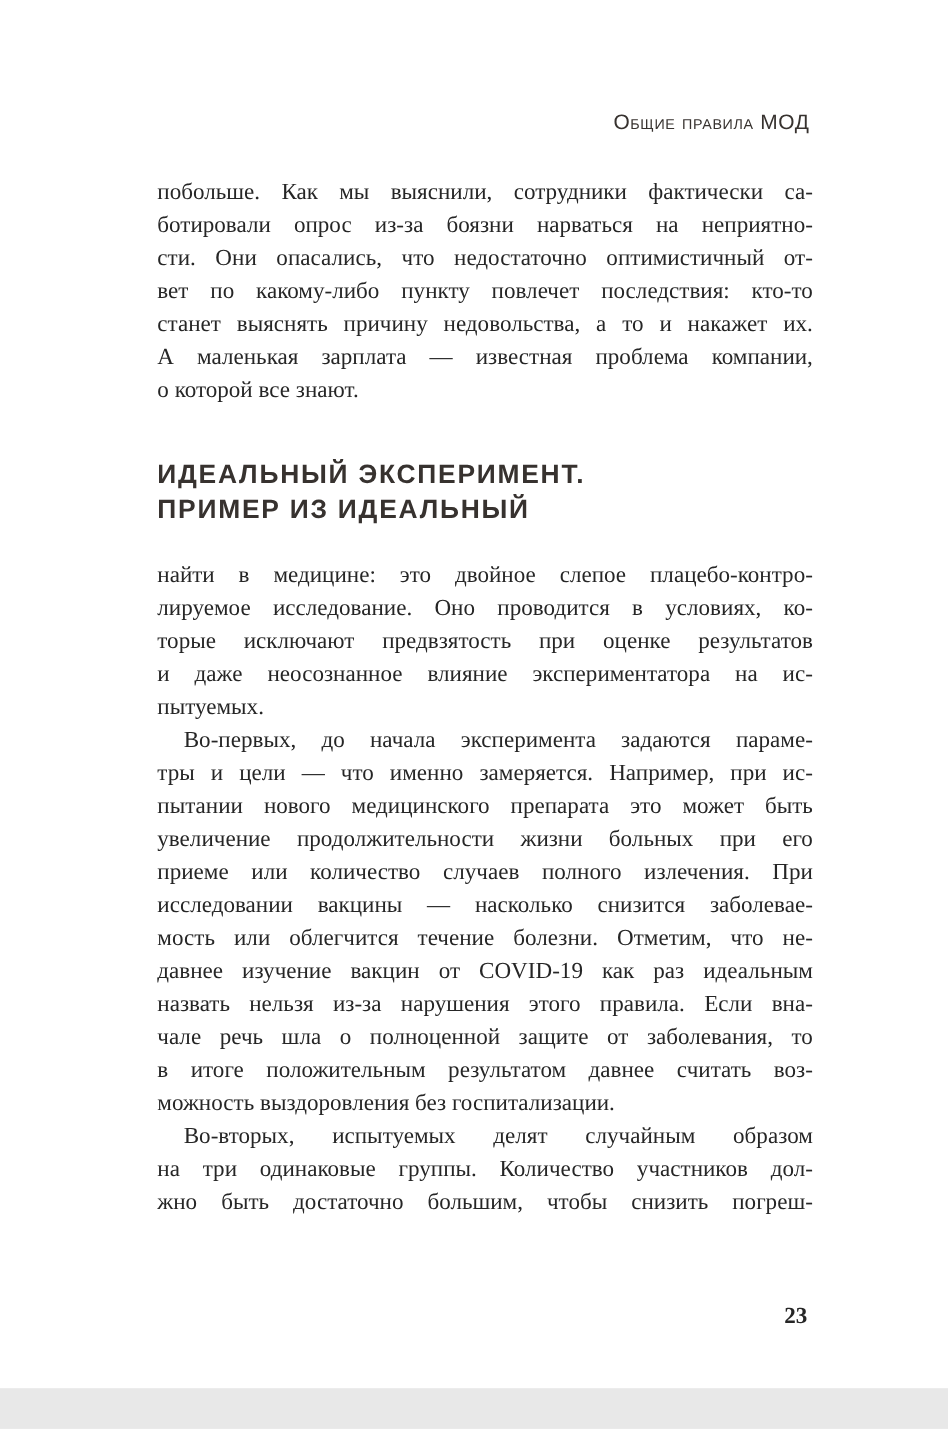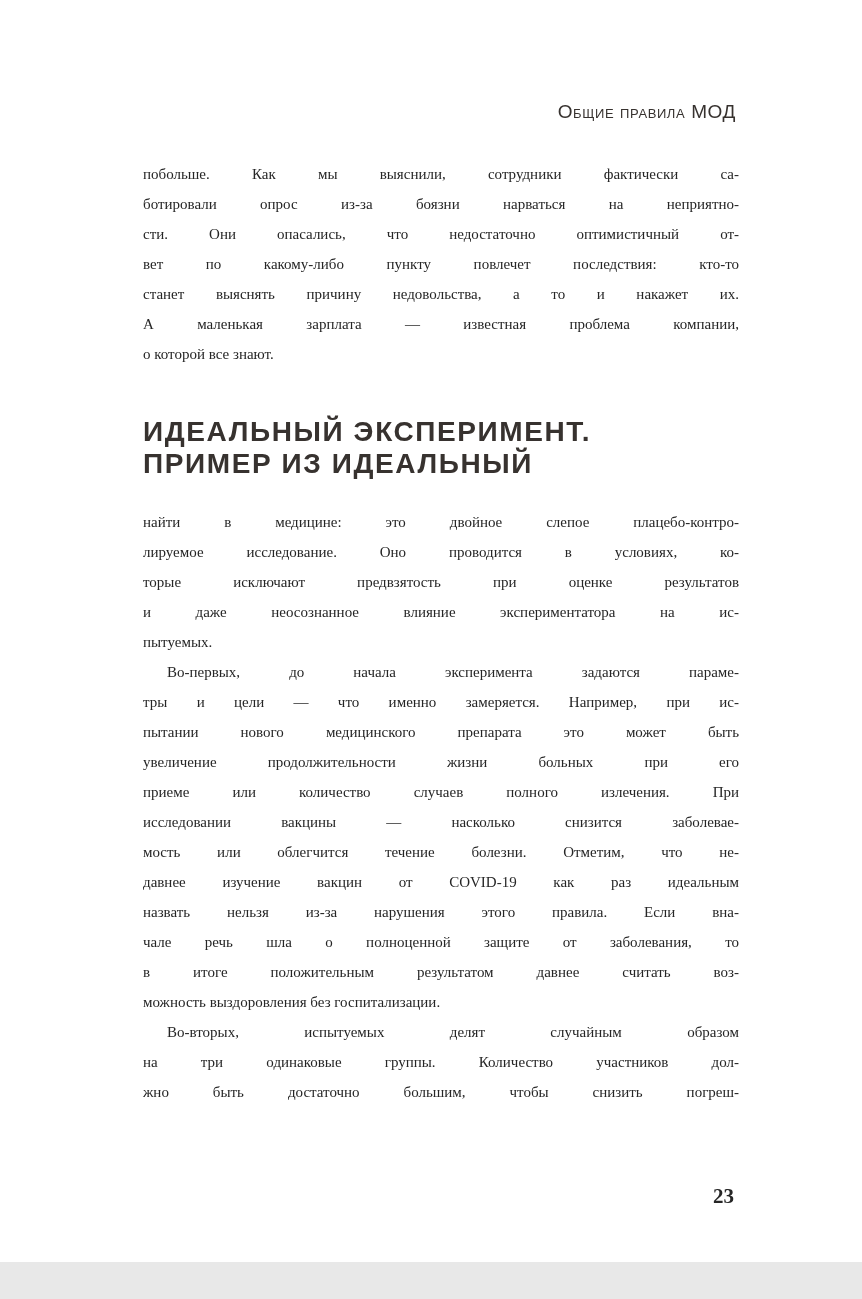--- a/index.html
+++ b/index.html
@@ -30,29 +30,29 @@
   }
   .intro-block { top: 159px; }
   .section-heading {
     position: absolute;
     left: 143px;
     width: 596px;
     top: 416px;
     margin: 0;
     font-family: "Liberation Sans", "DejaVu Sans", sans-serif;
     font-weight: bold;
-    font-size: 28px;
+    font-size: 24px;
     line-height: 32px;
     letter-spacing: 1.6px;
     color: var(--heading-color, #37322f);
   }
   .section-block { top: 507px; }
   .paragraph { margin: 0; }
   .line {
-    font-size: 15px;
+    font-size: 21px;
     line-height: 30px;
     color: var(--text-color, #262626);
     text-align: justify;
     text-align-last: justify;
     white-space: normal;
   }
   .line.lastline { text-align-last: left; }
   .paragraph.indent .line:first-child { text-indent: 24px; }
   .page-number {
     position: absolute;

